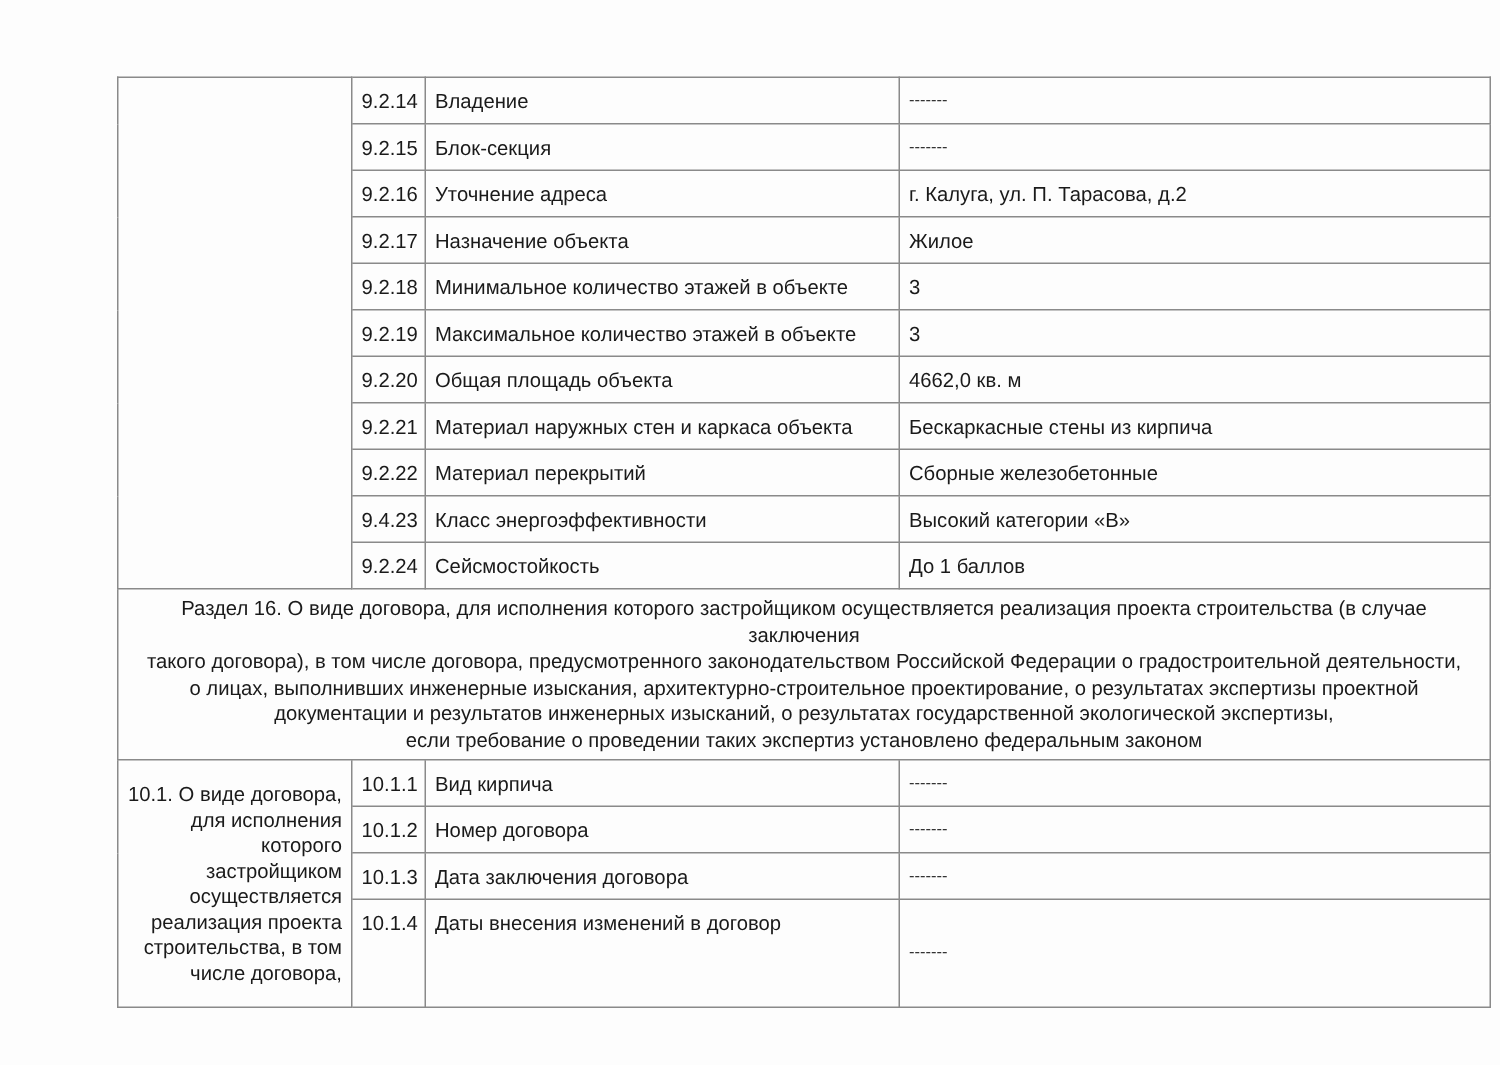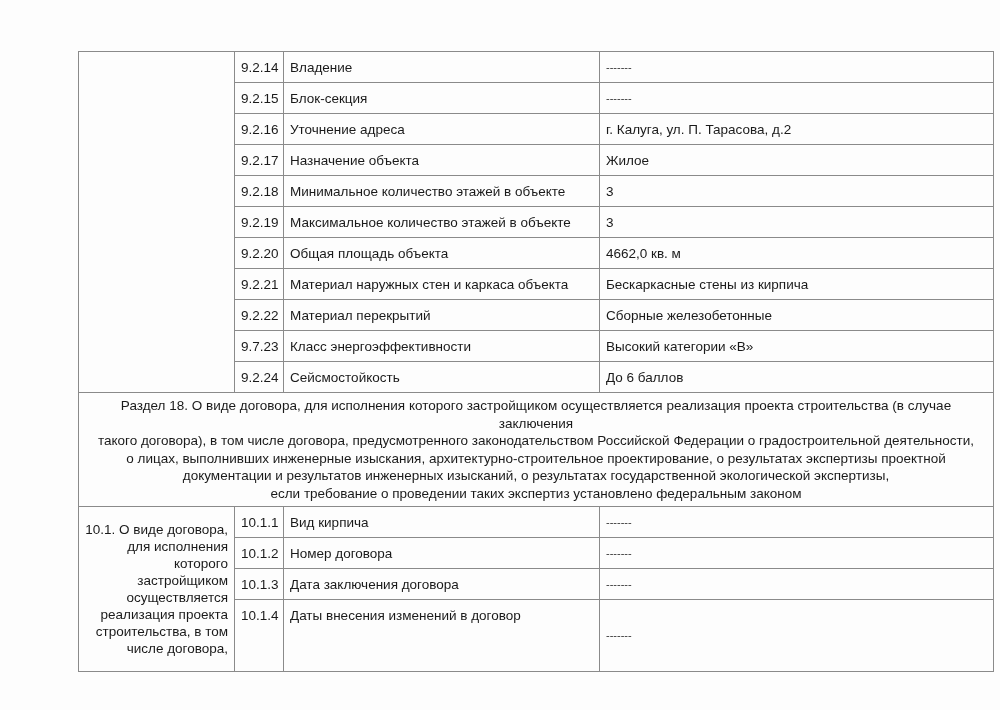--- a/index.html
+++ b/index.html
@@ -117,33 +117,33 @@
         <td class="num">9.2.21</td>
         <td class="label">Материал наружных стен и каркаса объекта</td>
         <td class="value">Бескаркасные стены из кирпича</td>
       </tr>
       <tr class="row-std">
         <td class="num">9.2.22</td>
         <td class="label">Материал перекрытий</td>
         <td class="value">Сборные железобетонные</td>
       </tr>
       <tr class="row-std">
-        <td class="num">9.7.23</td>
+        <td class="num">9.4.23</td>
         <td class="label">Класс энергоэффективности</td>
         <td class="value">Высокий категории «В»</td>
       </tr>
       <tr class="row-std">
         <td class="num">9.2.24</td>
         <td class="label">Сейсмостойкость</td>
-        <td class="value">До 6 баллов</td>
+        <td class="value">До 1 баллов</td>
       </tr>
 
       <tr class="section-row">
         <td colspan="4">
-          <div>Раздел 18. О виде договора, для исполнения которого застройщиком осуществляется реализация проекта строительства (в случае заключения</div>
+          <div>Раздел 16. О виде договора, для исполнения которого застройщиком осуществляется реализация проекта строительства (в случае заключения</div>
           <div>такого договора), в том числе договора, предусмотренного законодательством Российской Федерации о градостроительной деятельности,</div>
           <div>о лицах, выполнивших инженерные изыскания, архитектурно-строительное проектирование, о результатах экспертизы проектной</div>
           <div>документации и результатов инженерных изысканий, о результатах государственной экологической экспертизы,</div>
           <div>если требование о проведении таких экспертиз установлено федеральным законом</div>
         </td>
       </tr>
 
       <tr class="row-std">
         <td class="group-cell" rowspan="4">10.1. О виде договора, для исполнения которого застройщиком осуществляется реализация проекта строительства, в том числе договора,</td>
         <td class="num">10.1.1</td>

